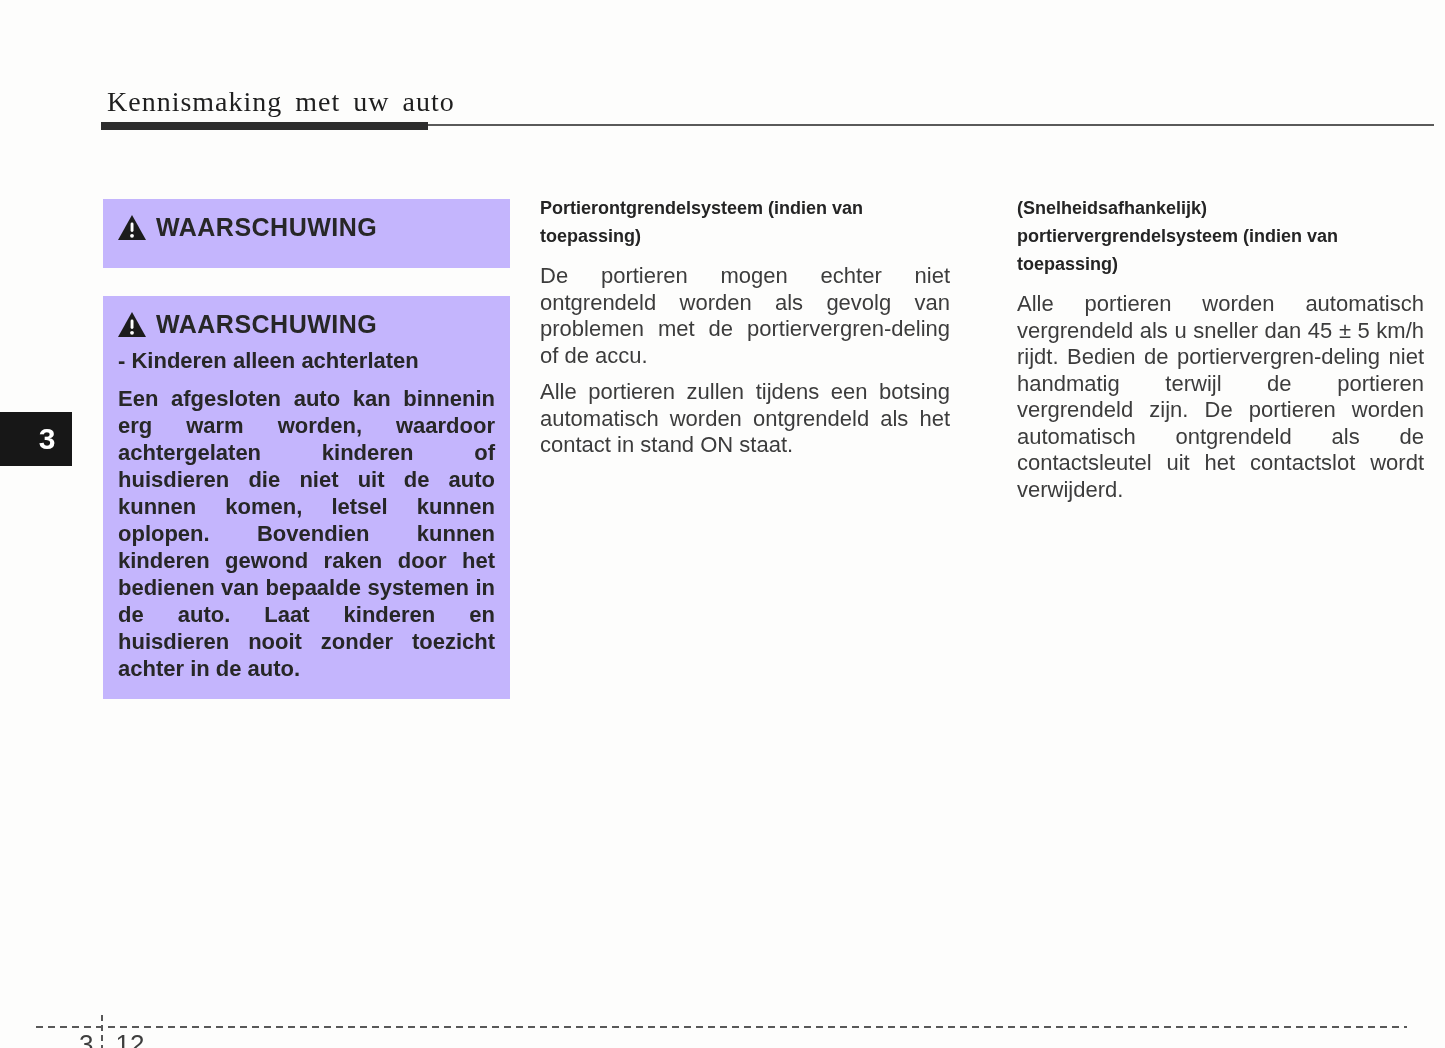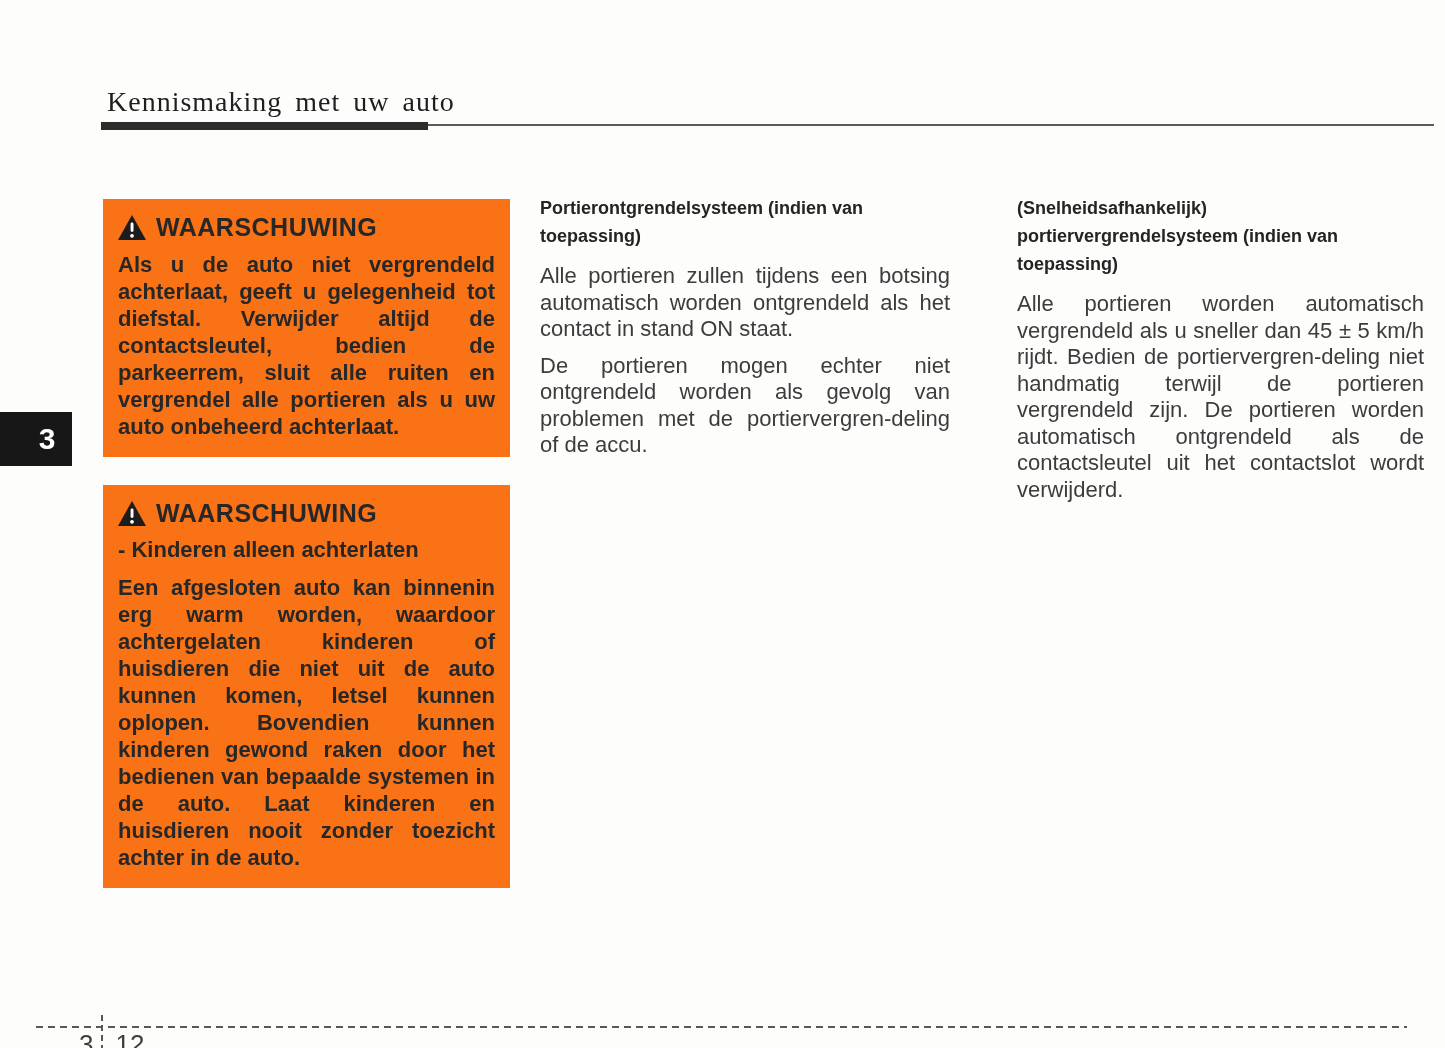--- a/index.html
+++ b/index.html
@@ -33,21 +33,21 @@
   }
 
   
   .col{position:absolute;box-sizing:border-box;}
   .col1{left:103px;top:155px;width:407px;}
   .col2{left:540px;top:150px;width:410px;}
   .col3{left:1017px;top:150px;width:407px;}
 
   
   .warning-box{
-    background:#f97316;
+    background:#c4b5fd;
     padding:14px 15px 17px 15px;
     margin-bottom:28px;
     color:#272727;
   }
   .warn-title{
     display:flex;align-items:center;gap:10px;
     font-weight:bold;font-size:25px;letter-spacing:.5px;
     margin-bottom:9px;
   }
   .warn-icon{flex:0 0 auto;display:inline-flex;}
@@ -105,21 +105,20 @@
       <div class="warn-title">
         <span class="warn-icon">
           <svg viewBox="0 0 28 25" xmlns="http://www.w3.org/2000/svg">
             <path d="M14 0 L28 25 L0 25 Z" fill="#1c1c1c"></path>
             <rect x="12.6" y="7.5" width="2.9" height="9.5" rx="1.4" fill="#ffffff"></rect>
             <circle cx="14" cy="20.8" r="1.9" fill="#ffffff"></circle>
           </svg>
         </span>
         <span>WAARSCHUWING</span>
       </div>
-      <p class="warn-body">Als u de auto niet vergrendeld achterlaat, geeft u gelegenheid tot diefstal. Verwijder altijd de contactsleutel, bedien de parkeerrem, sluit alle ruiten en vergrendel alle portieren als u uw auto onbeheerd achterlaat.</p>
     </section>
 
     <section class="warning-box">
       <div class="warn-title">
         <span class="warn-icon">
           <svg viewBox="0 0 28 25" xmlns="http://www.w3.org/2000/svg">
             <path d="M14 0 L28 25 L0 25 Z" fill="#1c1c1c"></path>
             <rect x="12.6" y="7.5" width="2.9" height="9.5" rx="1.4" fill="#ffffff"></rect>
             <circle cx="14" cy="20.8" r="1.9" fill="#ffffff"></circle>
           </svg>
@@ -127,22 +126,22 @@
         <span>WAARSCHUWING</span>
       </div>
       <div class="warn-subtitle">- Kinderen alleen achterlaten</div>
       <p class="warn-body">Een afgesloten auto kan binnenin erg warm worden, waardoor achtergelaten kinderen of huisdieren die niet uit de auto kunnen komen, letsel kunnen oplopen. Bovendien kunnen kinderen gewond raken door het bedienen van bepaalde systemen in de auto. Laat kinderen en huisdieren nooit zonder toezicht achter in de auto.</p>
     </section>
 
   </div>
 
   <div class="col col2 section">
     <h2>Portierontgrendelsysteem (indien van toepassing)</h2>
+    <p>De portieren mogen echter niet ontgrendeld worden als gevolg van problemen met de portiervergren-deling of de accu.</p>
     <p>Alle portieren zullen tijdens een botsing automatisch worden ontgrendeld als het contact in stand ON staat.</p>
-    <p>De portieren mogen echter niet ontgrendeld worden als gevolg van problemen met de portiervergren-deling of de accu.</p>
   </div>
 
   <div class="col col3 section">
     <h2>(Snelheidsafhankelijk) portiervergrendelsysteem (indien van toepassing)</h2>
     <p>Alle portieren worden automatisch vergrendeld als u sneller dan 45 ± 5 km/h rijdt. Bedien de portiervergren-deling niet handmatig terwijl de portieren vergrendeld zijn. De portieren worden automatisch ontgrendeld als de contactsleutel uit het contactslot wordt verwijderd.</p>
   </div>
 
   <div class="dash-h"></div>
   <div class="dash-v"></div>
   <div class="page-num">

